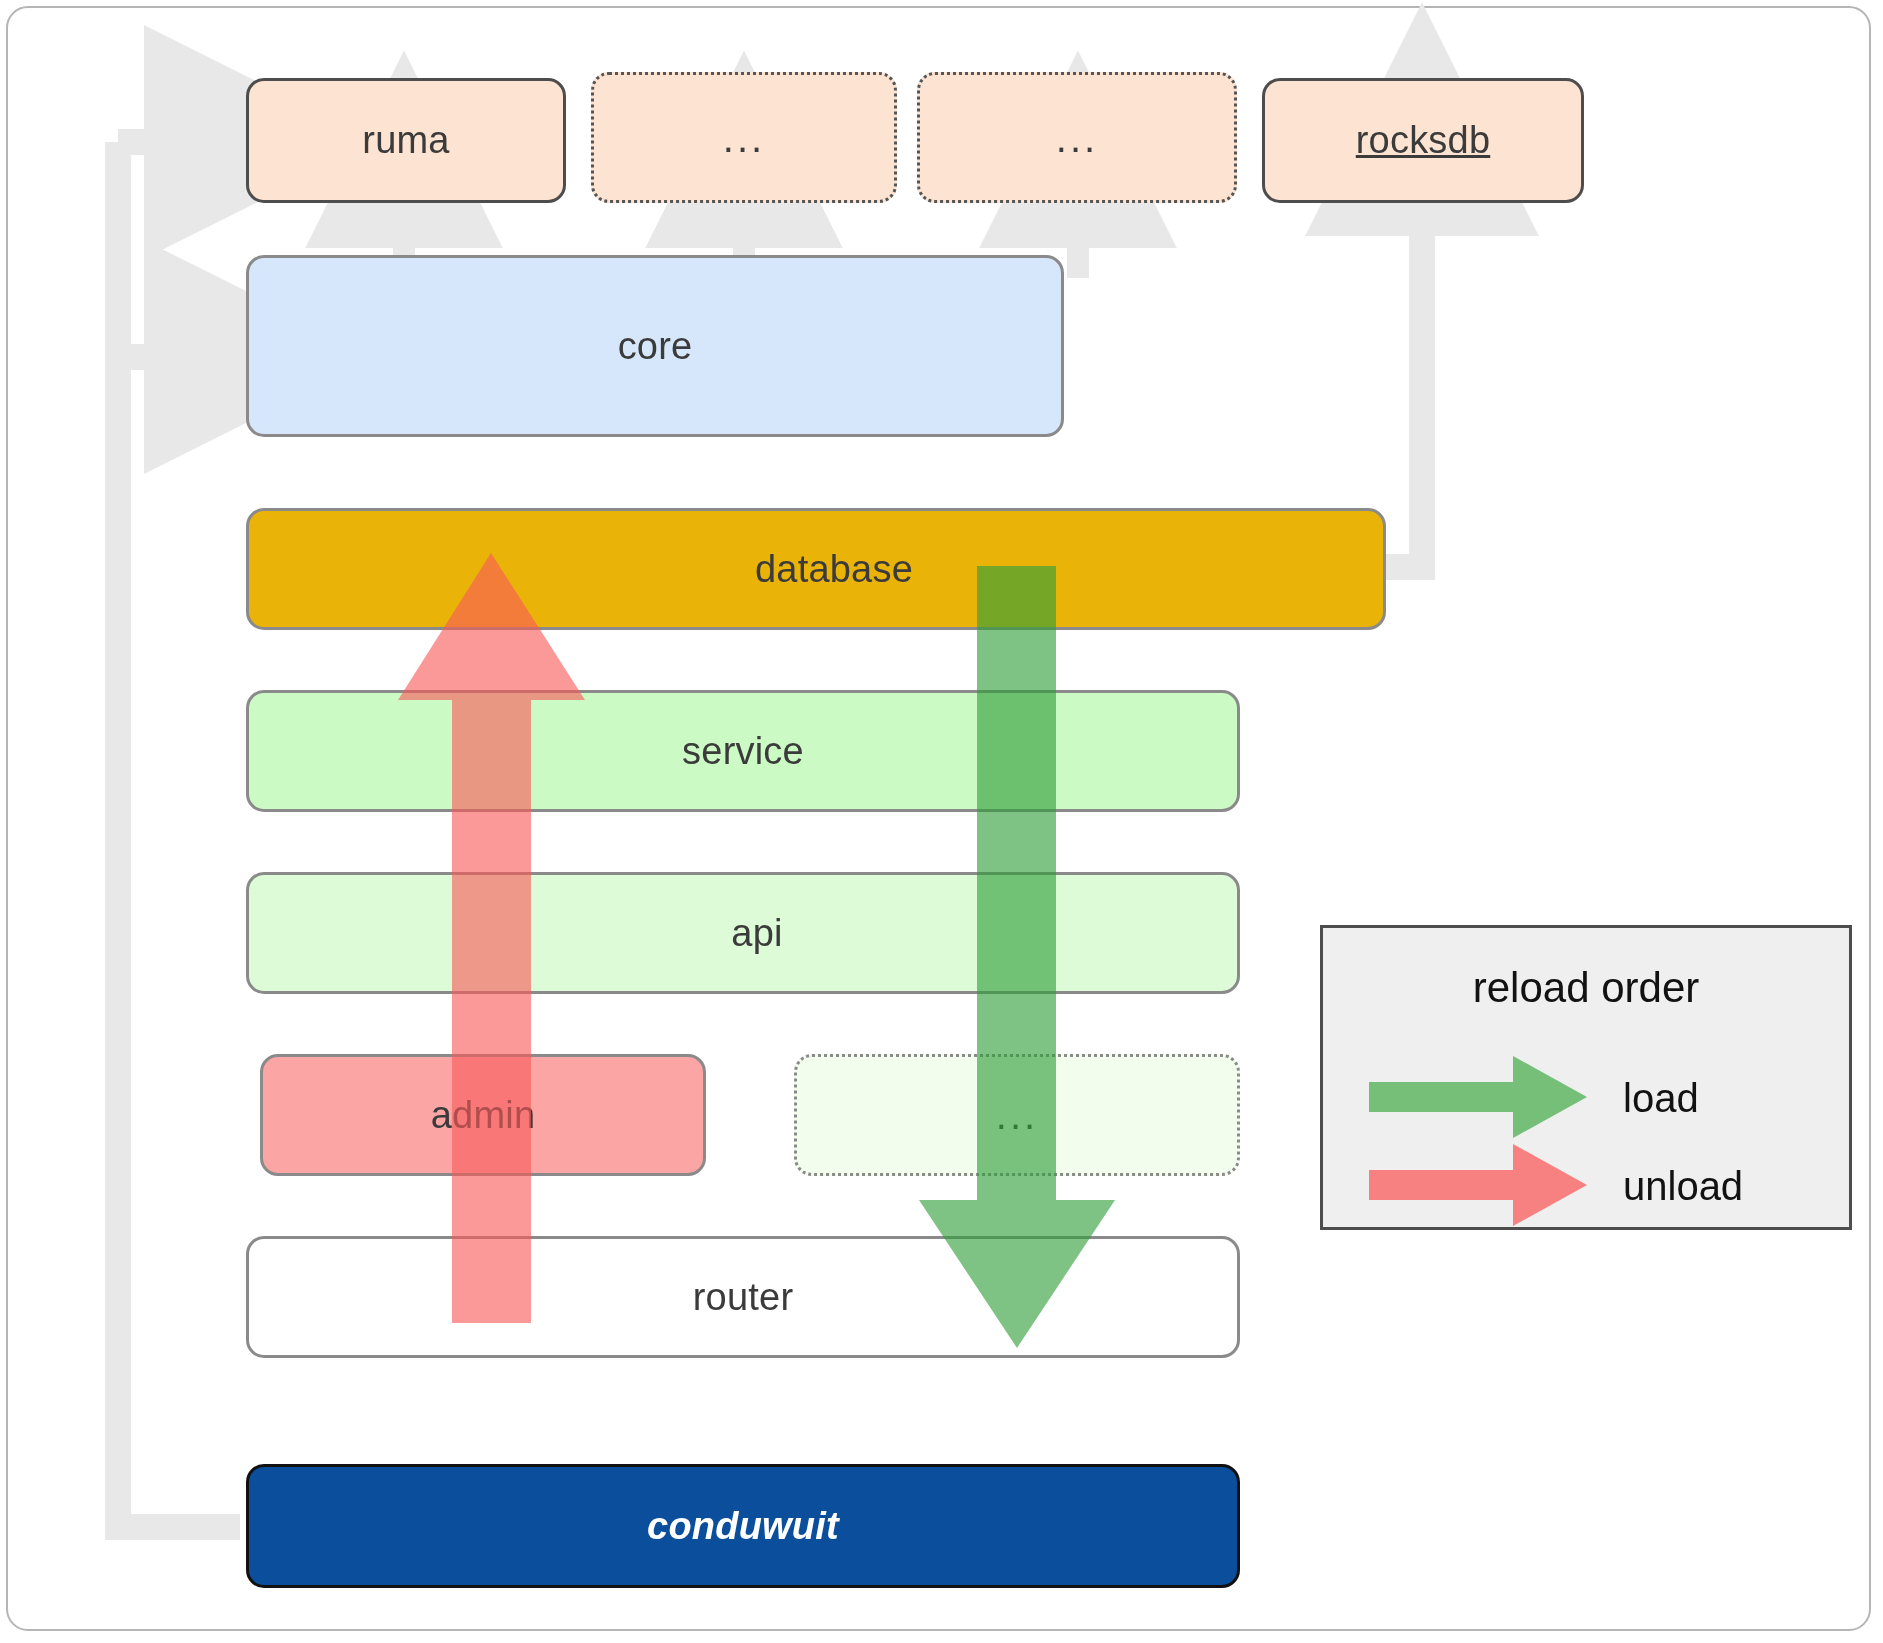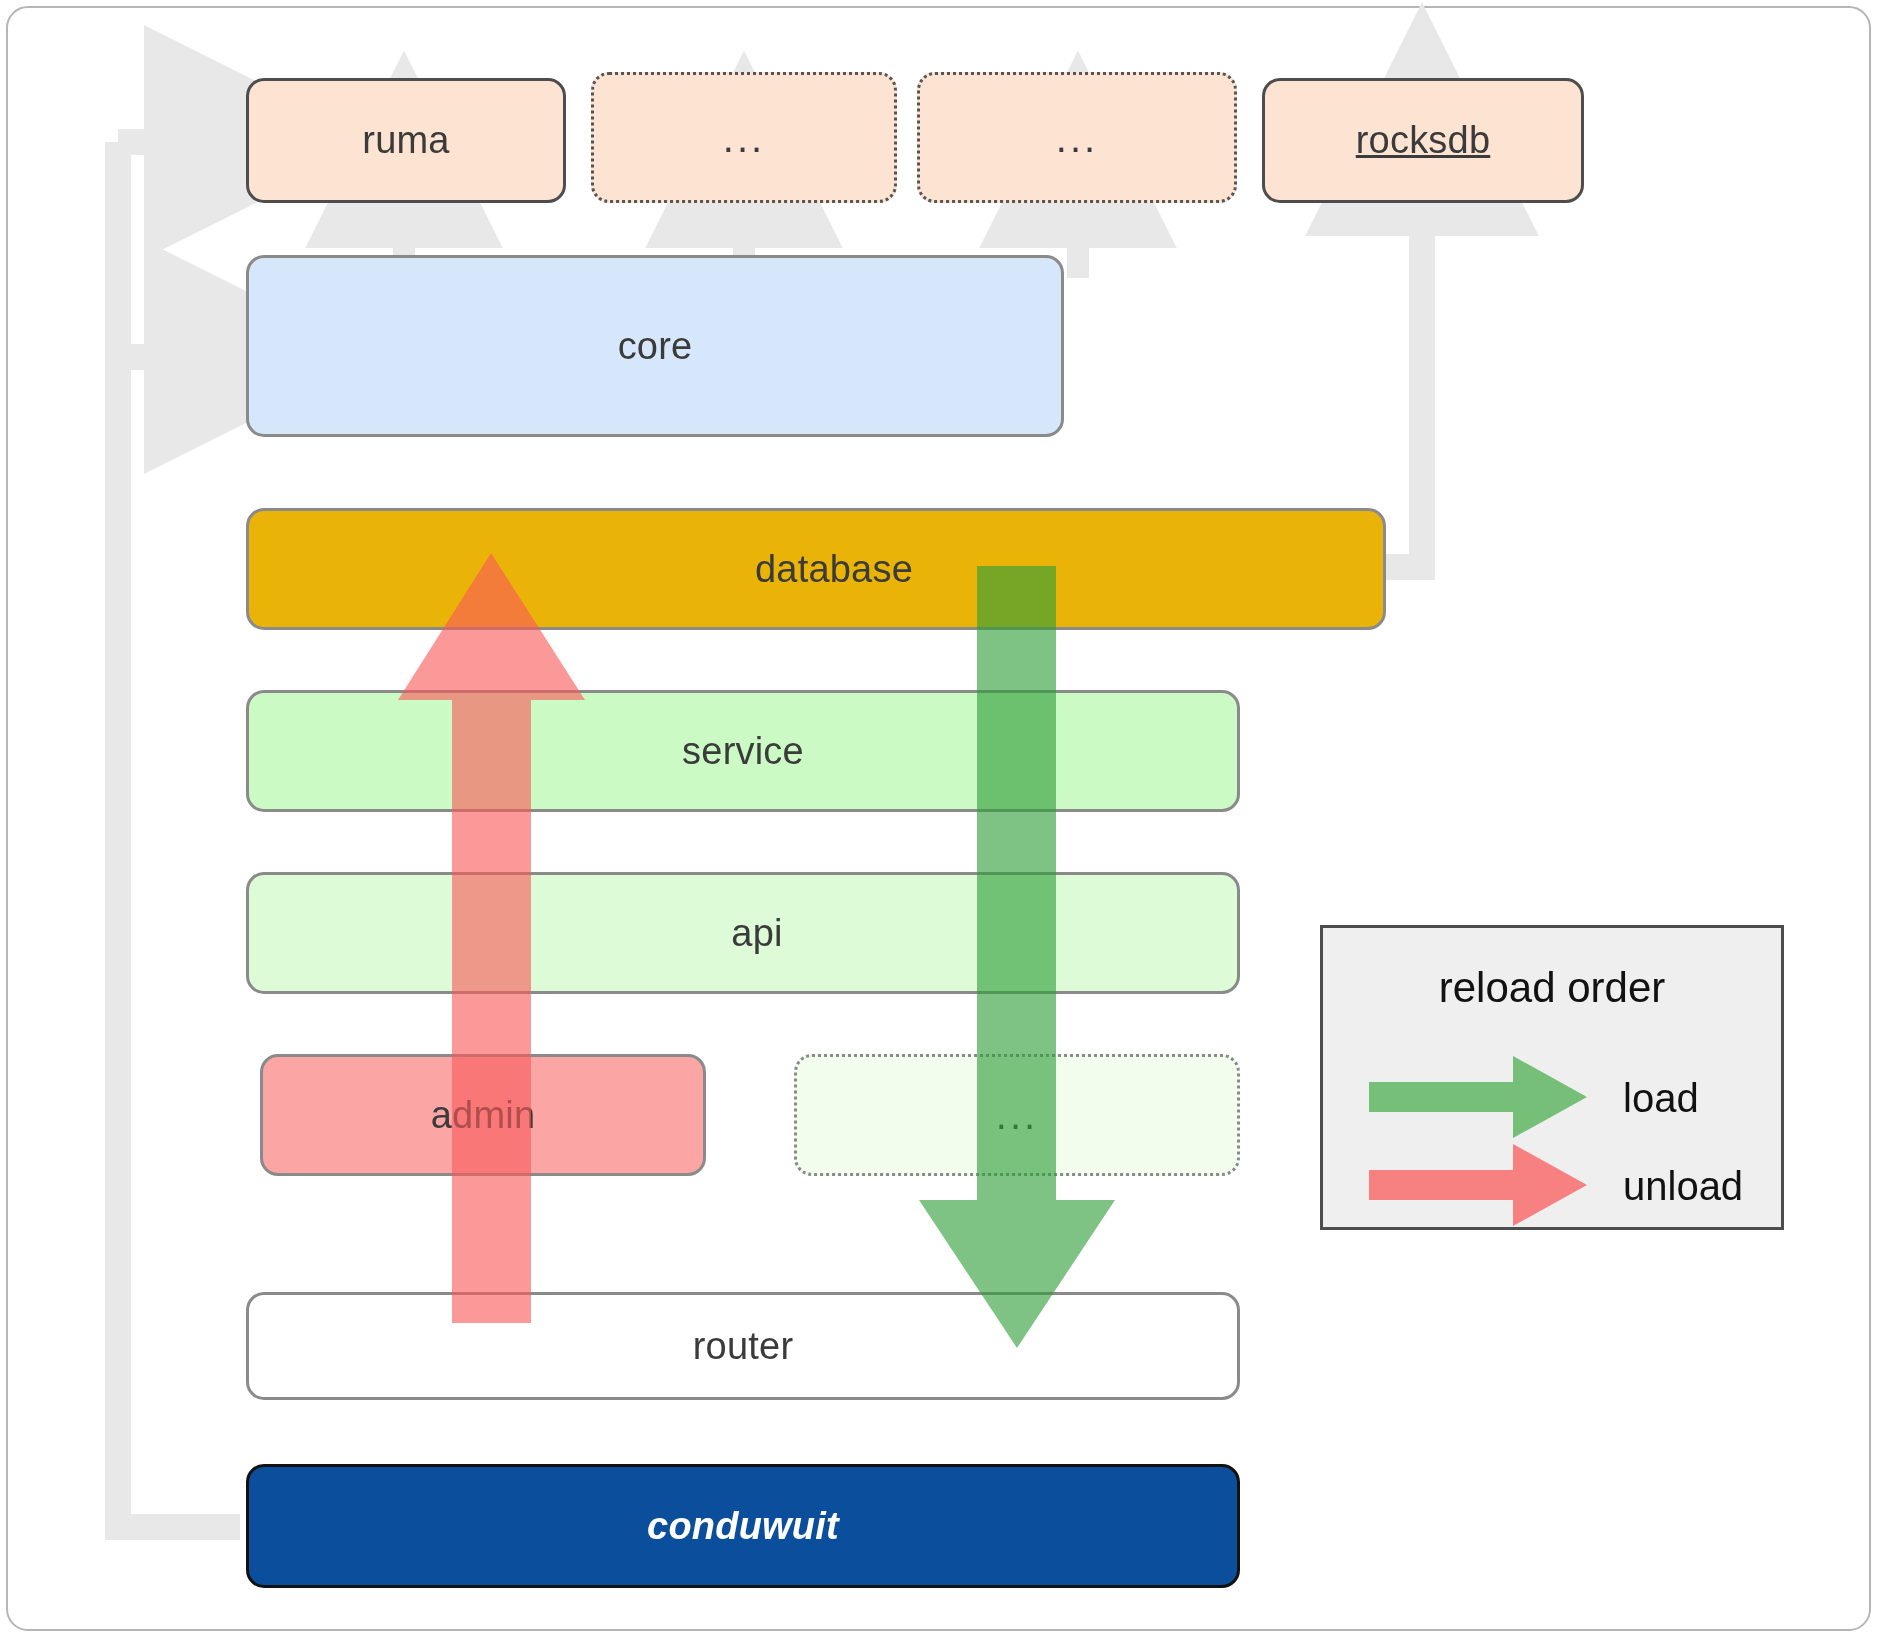--- a/index.html
+++ b/index.html
@@ -81,21 +81,21 @@
   
   #wires { position:absolute; left:0; top:0; width:1883px; height:1643px; z-index:1; }
   
   #flows  { position:absolute; left:0; top:0; width:1883px; height:1643px; z-index:8; pointer-events:none; }
 
   
   #legend {
     position: absolute;
     left: 1320px;
     top: 925px;
-    width: 464px;
+    width: 532px;
     height: 305px;
     background: #efefef;
     border: 3px solid #4d4d4d;
     box-sizing: border-box;
     z-index: 6;
   }
   #legend-title {
     position: absolute;
     left: 0; top: 36px; width: 100%;
     text-align: center;
@@ -178,21 +178,21 @@
   </div>
 
   <div class="node lyr" style="left:246px; top:1054px; width:446px; height:122px; background:#fca5a5;margin-left:14px;">
     <span>admin</span>
   </div>
 
   <div class="node lyr-dotted" style="left:794px; top:1054px; width:446px; height:122px; background:#f2fdee;">
     <span class="dots">...</span>
   </div>
 
-  <div class="node lyr" style="left:246px; top:1292px; width:994px; height:108px; background:#ffffff;align-items:center;">
+  <div class="node lyr" style="left:246px; top:1236px; width:994px; height:122px; background:#ffffff;align-items:center;">
     <span>router</span>
   </div>
 
   <div class="node root" style="left:246px; top:1464px; width:994px; height:124px;">
     <span>conduwuit</span>
   </div>
 
   <svg id="flows" viewBox="0 0 1883 1643">
 
     <g opacity="0.62">

